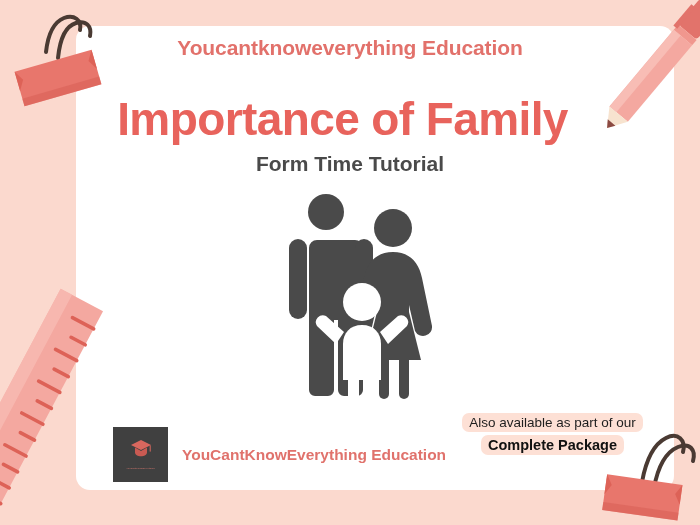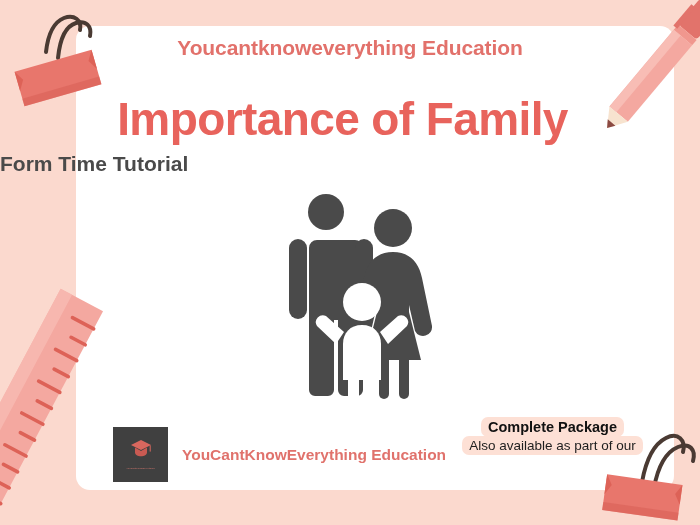--- a/index.html
+++ b/index.html
@@ -46,20 +46,21 @@
     font-size:46px;
     font-weight:bold;
     color:#E8635C;
     letter-spacing:-0.6px;
     z-index:5;
   }
 
   #subtitle {
     position:absolute;
     left:0; right:0; top:152px;
+    text-align:center;
     font-size:21px;
     font-weight:bold;
     color:#4A4A4A;
     z-index:5;
   }
 
   
   #family-wrap {
     position:absolute;
     left:280px; top:192px;
@@ -198,25 +199,25 @@
         <path d="M12 3 L22 8 L12 13 L2 8 Z" fill="#D9675E"></path>
         <path d="M6 10.5 v5 c0 2.3 2.8 3.8 6 3.8 s6 -1.5 6 -3.8 v-5 L12 14 Z" fill="#C95A52"></path>
         <path d="M21.2 8.4 v6.2" stroke="#D9675E" stroke-width="1" fill="none"></path>
       </svg>
       <div class="logo-caption">YouCantKnowEverything</div>
     </div>
     <div id="footer-brand-text">YouCantKnowEverything Education</div>
   </div>
 
   <div id="package-badge">
+    <div id="badge-line1">
+      <span class="hl">Also available as part of our</span>
+    </div>
     <div id="badge-line2">
       <span class="hl">Complete Package</span>
-    </div>
-    <div id="badge-line1">
-      <span class="hl">Also available as part of our</span>
     </div>
   </div>
 
   <div class="deco" id="deco-clip-tl">
     <svg viewBox="0 0 112 112" xmlns="http://www.w3.org/2000/svg">
       <path d="M44 48 C46 30 52 18 62 14 C72 10 80 16 78 26" stroke="#4A3A33" stroke-width="4" fill="none" stroke-linecap="round"></path>
       <path d="M56 54 C58 34 64 22 74 19 C84 16 90 22 88 32" stroke="#4A3A33" stroke-width="4" fill="none" stroke-linecap="round"></path>
       <g transform="rotate(-16 56 74)">
         <path d="M16 56 h80 v36 h-80 z" fill="#E8766C"></path>
         <path d="M16 56 l6 10 l-6 10 v-20 z" fill="#DD6257"></path>

